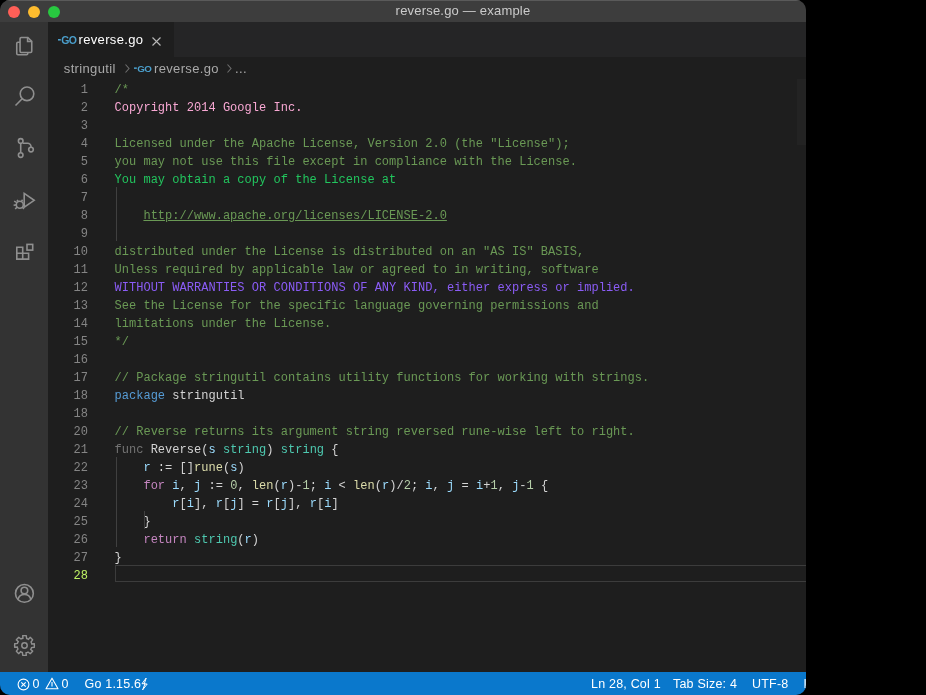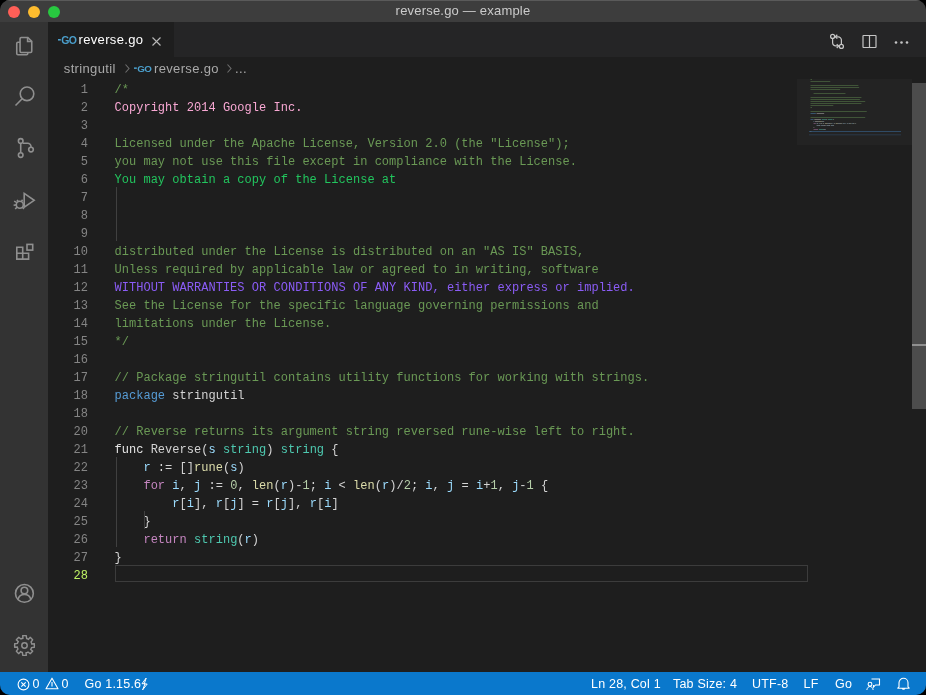--- a/index.html
+++ b/index.html
@@ -1,16 +1,16 @@
 <!DOCTYPE html>
 <html><head><meta charset="utf-8">
 <style>
 *{margin:0;padding:0;box-sizing:border-box}
 html,body{width:926px;height:695px;background:#000;overflow:hidden}
-#win{position:absolute;left:0;top:0;width:926px;height:695px;background:#1e1e1e;border-radius:10px;overflow:hidden;font-family:"Liberation Sans",sans-serif}
+#win{position:absolute;left:0;top:0;width:806px;height:695px;background:#1e1e1e;border-radius:10px;overflow:hidden;font-family:"Liberation Sans",sans-serif}
 .abs{position:absolute}
 
 #titlebar{left:0;top:0;width:926px;height:22px;background:#3d3d3d;border-top:1px solid #5a5a5a}
 #title{width:100%;text-align:center;top:2px;color:#cbcbcb;font-size:13px;letter-spacing:0.2px}
 .tl{width:12px;height:12px;border-radius:50%;top:5px}
 
 #tabsbar{left:48px;top:22px;width:878px;height:35px;background:#252526}
 #tab{left:0;top:0;width:126px;height:35px;background:#1e1e1e;color:#fff}
 #tablabel{left:30.5px;top:9.5px;font-size:13px;color:#ffffff;letter-spacing:0.35px}
 
@@ -157,34 +157,34 @@
       <div class="ln cur">28</div>
     </div>
   <div id="code" class="abs">
       <div class="cl"><span style="color:#6a9955">/*</span></div>
       <div class="cl"><span style="color:#f9a8d4">Copyright 2014 Google Inc.</span></div>
       <div class="cl"></div>
       <div class="cl"><span style="color:#6a9955">Licensed under the Apache License, Version 2.0 (the "License");</span></div>
       <div class="cl"><span style="color:#6a9955">you may not use this file except in compliance with the License.</span></div>
       <div class="cl"><span style="color:#22c55e">You may obtain a copy of the License at</span></div>
       <div class="cl"></div>
-      <div class="cl"><span style="color:#d4d4d4">    </span></div>
+      <div class="cl"><span style="color:#d4d4d4">    </span><span style="color:#6a9955;text-decoration:underline">http://www.apache.org/licenses/LICENSE-2.0</span></div>
       <div class="cl"></div>
       <div class="cl"><span style="color:#6a9955">distributed under the License is distributed on an "AS IS" BASIS,</span></div>
       <div class="cl"><span style="color:#6a9955">Unless required by applicable law or agreed to in writing, software</span></div>
       <div class="cl"><span style="color:#8b5cf6">WITHOUT WARRANTIES OR CONDITIONS OF ANY KIND, either express or implied.</span></div>
       <div class="cl"><span style="color:#6a9955">See the License for the specific language governing permissions and</span></div>
       <div class="cl"><span style="color:#6a9955">limitations under the License.</span></div>
       <div class="cl"><span style="color:#6a9955">*/</span></div>
       <div class="cl"></div>
       <div class="cl"><span style="color:#6a9955">// Package stringutil contains utility functions for working with strings.</span></div>
       <div class="cl"><span style="color:#569cd6">package</span><span style="color:#d4d4d4"> stringutil</span></div>
       <div class="cl"></div>
       <div class="cl"><span style="color:#6a9955">// Reverse returns its argument string reversed rune-wise left to right.</span></div>
-      <div class="cl"><span style="color:#e5e5e5">func</span><span style="color:#d4d4d4"> Reverse(</span><span style="color:#9cdcfe">s</span><span style="color:#d4d4d4"> </span><span style="color:#4ec9b0">string</span><span style="color:#d4d4d4">) </span><span style="color:#4ec9b0">string</span><span style="color:#d4d4d4"> {</span></div>
+      <div class="cl"><span style="color:#737373">func</span><span style="color:#d4d4d4"> Reverse(</span><span style="color:#9cdcfe">s</span><span style="color:#d4d4d4"> </span><span style="color:#4ec9b0">string</span><span style="color:#d4d4d4">) </span><span style="color:#4ec9b0">string</span><span style="color:#d4d4d4"> {</span></div>
       <div class="cl"><span style="color:#d4d4d4">    </span><span style="color:#9cdcfe">r</span><span style="color:#d4d4d4"> := []</span><span style="color:#dcdcaa">rune</span><span style="color:#d4d4d4">(</span><span style="color:#9cdcfe">s</span><span style="color:#d4d4d4">)</span></div>
       <div class="cl"><span style="color:#d4d4d4">    </span><span style="color:#c586c0">for</span><span style="color:#d4d4d4"> </span><span style="color:#9cdcfe">i</span><span style="color:#d4d4d4">, </span><span style="color:#9cdcfe">j</span><span style="color:#d4d4d4"> := </span><span style="color:#b5cea8">0</span><span style="color:#d4d4d4">, </span><span style="color:#dcdcaa">len</span><span style="color:#d4d4d4">(</span><span style="color:#9cdcfe">r</span><span style="color:#d4d4d4">)-</span><span style="color:#b5cea8">1</span><span style="color:#d4d4d4">; </span><span style="color:#9cdcfe">i</span><span style="color:#d4d4d4"> &lt; </span><span style="color:#dcdcaa">len</span><span style="color:#d4d4d4">(</span><span style="color:#9cdcfe">r</span><span style="color:#d4d4d4">)/</span><span style="color:#b5cea8">2</span><span style="color:#d4d4d4">; </span><span style="color:#9cdcfe">i</span><span style="color:#d4d4d4">, </span><span style="color:#9cdcfe">j</span><span style="color:#d4d4d4"> = </span><span style="color:#9cdcfe">i</span><span style="color:#d4d4d4">+</span><span style="color:#b5cea8">1</span><span style="color:#d4d4d4">, </span><span style="color:#9cdcfe">j</span><span style="color:#d4d4d4">-</span><span style="color:#b5cea8">1</span><span style="color:#d4d4d4"> {</span></div>
       <div class="cl"><span style="color:#d4d4d4">        </span><span style="color:#9cdcfe">r</span><span style="color:#d4d4d4">[</span><span style="color:#9cdcfe">i</span><span style="color:#d4d4d4">], </span><span style="color:#9cdcfe">r</span><span style="color:#d4d4d4">[</span><span style="color:#9cdcfe">j</span><span style="color:#d4d4d4">] = </span><span style="color:#9cdcfe">r</span><span style="color:#d4d4d4">[</span><span style="color:#9cdcfe">j</span><span style="color:#d4d4d4">], </span><span style="color:#9cdcfe">r</span><span style="color:#d4d4d4">[</span><span style="color:#9cdcfe">i</span><span style="color:#d4d4d4">]</span></div>
       <div class="cl"><span style="color:#d4d4d4">    </span><span style="color:#d4d4d4">}</span></div>
       <div class="cl"><span style="color:#d4d4d4">    </span><span style="color:#c586c0">return</span><span style="color:#d4d4d4"> </span><span style="color:#4ec9b0">string</span><span style="color:#d4d4d4">(</span><span style="color:#9cdcfe">r</span><span style="color:#d4d4d4">)</span></div>
       <div class="cl"><span style="color:#d4d4d4">}</span></div>
       <div class="cl"></div>
     </div>
   <div class="abs guide" style="left:115.5px;top:187px;height:54px"></div>
   <div class="abs guide" style="left:115.5px;top:457px;height:90px"></div>

